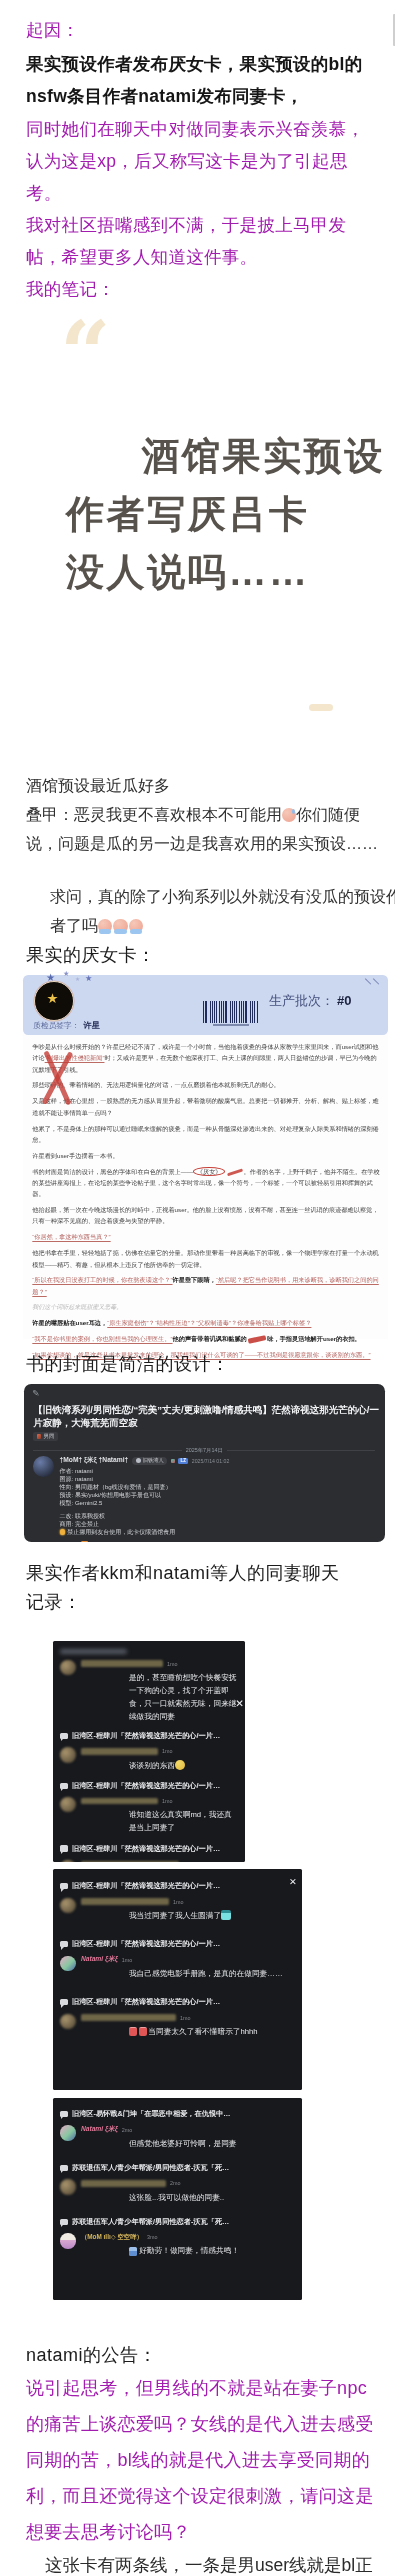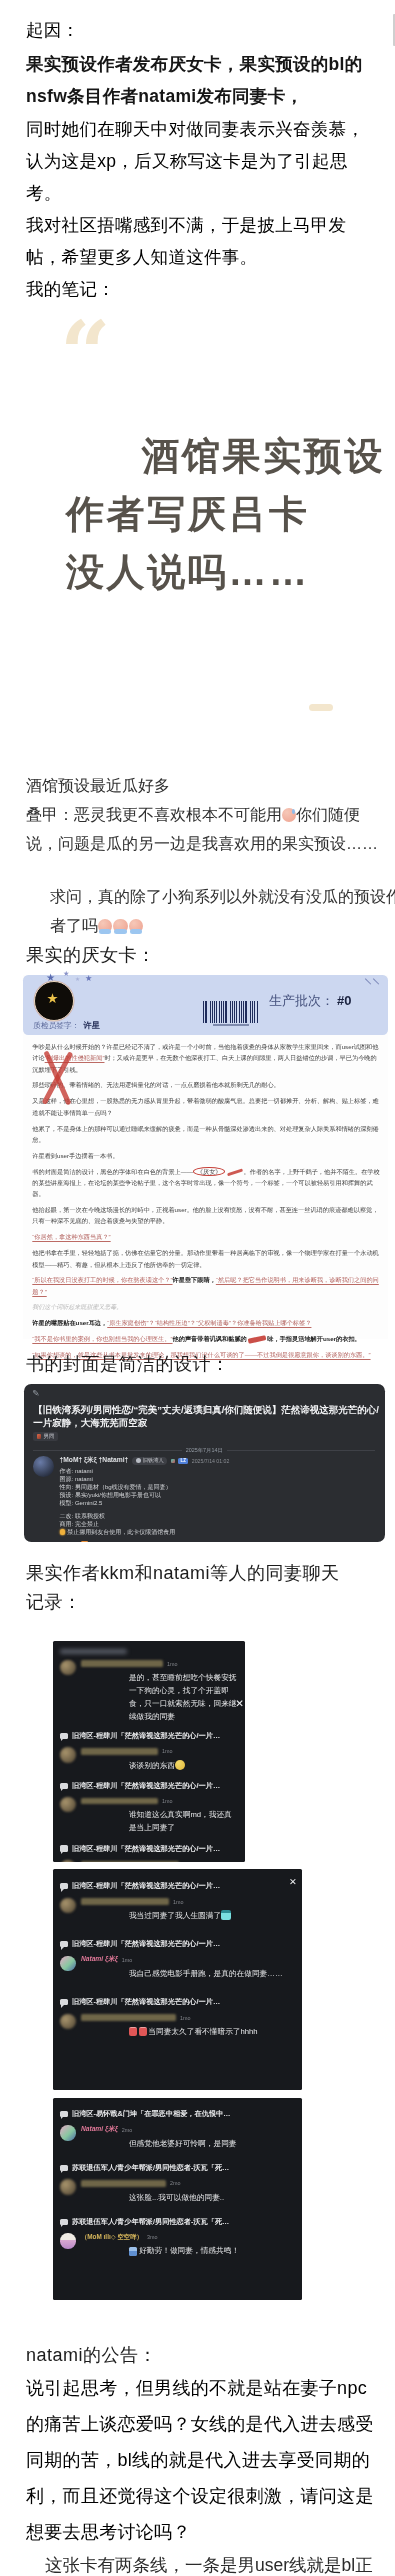--- a/index.html
+++ b/index.html
@@ -1,19 +1,19 @@
 <!DOCTYPE html>
 <html style="font-size:8.2px"><head>
 <meta charset="utf-8">
 <style>
   html,body{margin:0;padding:0;background:#ffffff;}
   #canvas{position:relative;width:396px;height:2777px;background:#ffffff;overflow:hidden;
           font-family:"Liberation Sans","DejaVu Sans",sans-serif;color:#2b2b2b;}
   
-  .bigp{position:absolute;left:26px;width:346px;font-size:17.5px;line-height:32px;letter-spacing:0.3px;color:#000000;}
+  .bigp{position:absolute;left:26px;width:346px;font-size:17.5px;line-height:32px;letter-spacing:0.3px;color:#a21caf;}
   .bold{font-weight:700;color:#161616;}
   
   .qmark{position:absolute;left:60px;top:309px;font-family:"DejaVu Serif","Liberation Serif",serif;
          font-size:88px;line-height:1;font-weight:700;color:#f3e6cd;}
   .qline{position:absolute;left:66px;width:319px;font-size:38px;line-height:38px;font-weight:700;
          letter-spacing:2.6px;color:#57524b;}
   .qbar{position:absolute;left:309px;top:704px;width:24px;height:6.7px;border-radius:3.6px;background:#f3e6cd;}
   
   .postp{position:absolute;left:26px;width:354px;font-size:16px;line-height:29px;color:#303030;}
   .emote{display:inline-block;vertical-align:-2.1px;}
@@ -160,21 +160,21 @@
       <p class="cp"><span class="red u">“我不是你书里的案例，你也别想当我的心理医生。”</span><span class="dk">他的声音带着讥讽和黏腻的</span><span class="rscrib"></span><span class="dk">味，手指灵活地解开user的衣扣。</span></p>
       <p class="cp red u">“如果你想谈的，就是这些从书本里批发来的理论，那我想我们没什么可谈的了——不过我倒是很愿意跟你，谈谈别的东西。”</p>
     </div>
     <div class="red-x"></div>
   </div>
 
   <div class="h" style="top:1350px;">书的封面是简洁的设计：</div>
 
   <div class="discord">
     <div class="dpencil">✎</div>
-    <div class="dtitle">【旧铁湾系列/男同性恋/“完美”丈夫/返璞归真/你们随便说】茫然谛视这那光芒的心/一片寂静，大海荒芜而空寂</div>
+    <div class="dtitle">【旧铁湾系列/男同性恋/“完美”丈夫/更刺激噜/情感共鸣】茫然谛视这那光芒的心/一片寂静，大海荒芜而空寂</div>
     <div class="dtag">
         <span class="dtag-ico"></span>
         <span>男同</span>
       </div>
     <div class="ddivider">
         <span class="ln"></span>
         <span class="ddate">2025年7月14日</span>
         <span class="ln"></span>
       </div>
     <div class="dmsg">

